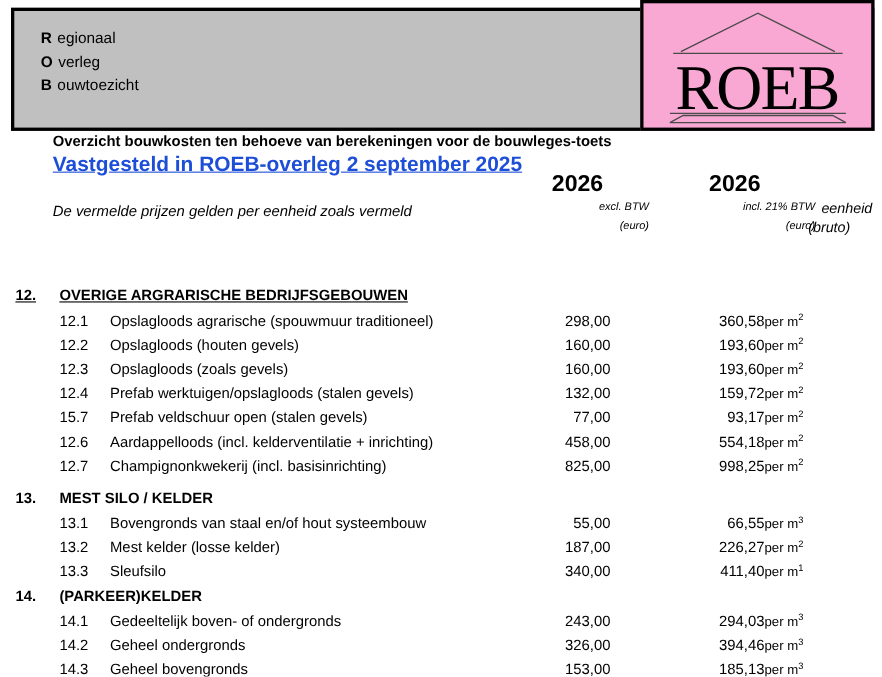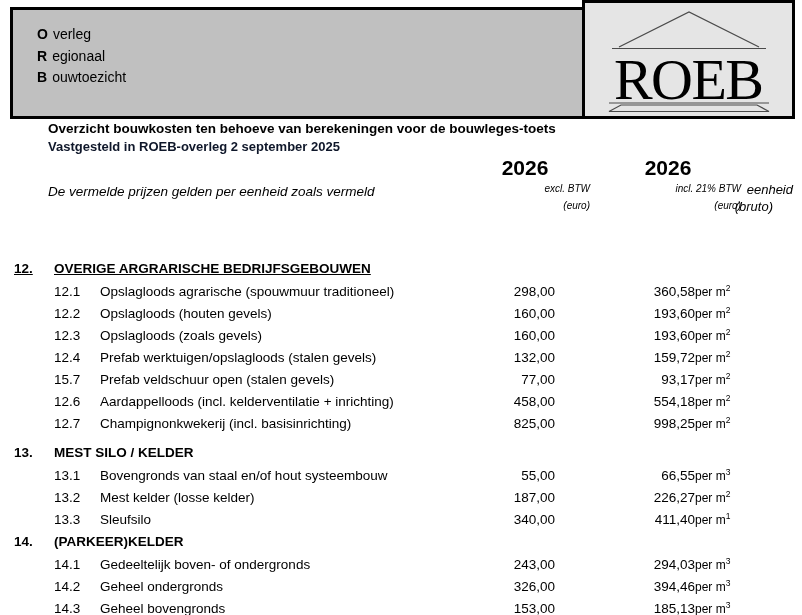--- a/index.html
+++ b/index.html
@@ -8,27 +8,27 @@
   .page{position:absolute;inset:0;}
 
   
   .hdr-box{position:absolute;left:10px;top:7px;width:779px;height:106px;
            background:#c0c0c0;border:3px solid #000;}
   .acronym{padding:14px 0 0 24px;font-size:14px;line-height:21.5px;}
   .acronym .b{font-weight:bold;}
   .acronym .rest{margin-left:5px;}
 
   .logo-box{position:absolute;left:582px;top:0;width:207px;height:113px;
-            background:#e5e5e5;border:3px solid #000;z-index:2;text-align:center;}
+            background:#f9a8d4;border:3px solid #000;z-index:2;text-align:center;}
   .logo-box svg{display:block;width:207px;height:113px;}
   .logo-roeb{font-family:"Liberation Serif",serif;font-size:58px;fill:#000;}
 
   
   .doc-title{position:absolute;left:48px;top:121px;font-size:13.5px;font-weight:bold;}
-  .doc-sub{position:absolute;left:48px;top:139px;font-size:13px;font-weight:bold;color:#0f172a;}
+  .doc-sub{position:absolute;left:48px;top:139px;font-size:19px;font-weight:bold;color:#1d4ed8;text-decoration:underline;}
 
   
   .colhead{position:absolute;top:0;left:0;width:802px;height:0;}
   .y1{position:absolute;left:460px;top:156px;width:130px;text-align:center;}
   .y2{position:absolute;left:595px;top:156px;width:146px;text-align:center;}
   .year{font-size:21px;font-weight:bold;}
   .subit{font-size:10px;font-style:italic;line-height:17px;text-align:right;}
   .eenheid{position:absolute;right:9px;top:182px;font-size:13px;font-style:italic;text-align:right;}
   .bruto{position:absolute;right:29px;top:199px;font-size:13px;font-style:italic;text-align:right;}
   .note{position:absolute;left:48px;top:184px;font-size:13.5px;font-style:italic;}
@@ -47,22 +47,22 @@
   .c-unit{text-align:left;font-size:12px;padding-right:1px;}
   .c-unit sup{font-size:8.5px;vertical-align:super;line-height:0;}
 </style>
 </head>
 <body>
 
 <div class="page">
 
   <div class="hdr-box">
     <div class="acronym">
+      <div><span class="b">R</span><span class="rest">egionaal</span></div>
       <div><span class="b">O</span><span class="rest">verleg</span></div>
-      <div><span class="b">R</span><span class="rest">egionaal</span></div>
       <div><span class="b">B</span><span class="rest">ouwtoezicht</span></div>
     </div>
   </div>
 
   <div class="logo-box">
     <svg viewBox="0 0 207 113">
       <polyline points="34,44 104,9 174,44" fill="none" stroke="#4a4a4a" stroke-width="1.2"></polyline>
       <line x1="27" y1="45.5" x2="181" y2="45.5" stroke="#4a4a4a" stroke-width="1.2"></line>
       <text class="logo-roeb" x="104" y="96" text-anchor="middle" textLength="150">ROEB</text>
       <line x1="24" y1="100" x2="184" y2="100" stroke="#4a4a4a" stroke-width="1.2"></line>

